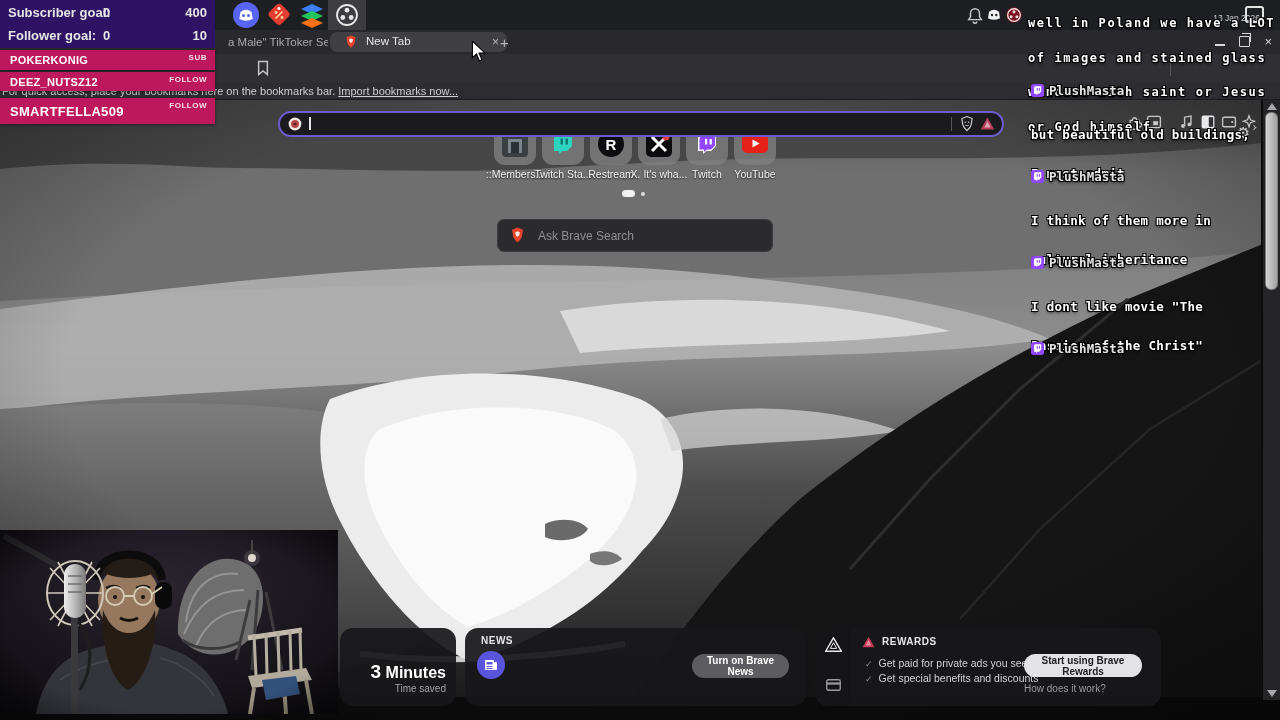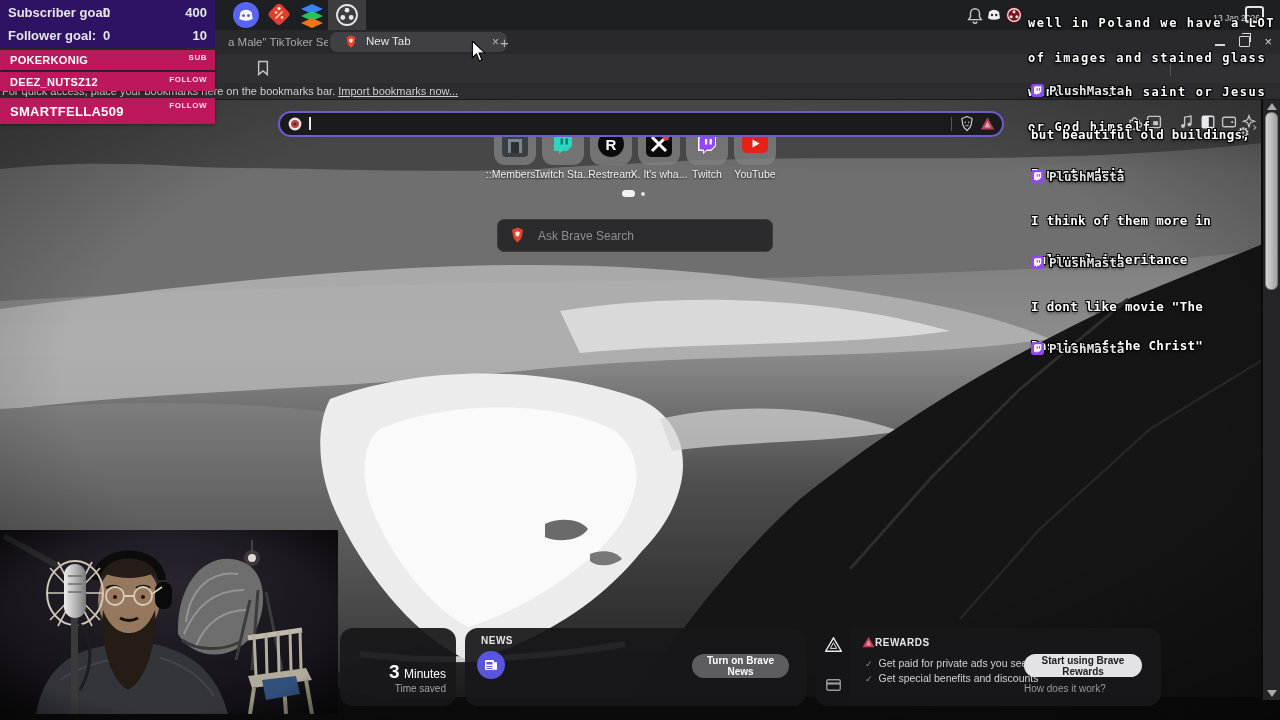--- a/index.html
+++ b/index.html
@@ -49,33 +49,33 @@
   #dot-b{width:4px;height:4px;border-radius:50%;background:#e0e0e0;}
   #searchbox{left:497px;top:120px;width:274px;height:31px;background:rgba(34,34,36,0.88);border:1px solid #3c3c3e;border-radius:7px;display:flex;align-items:center;}
   #searchbox input{background:transparent;border:none;outline:none;color:#e8e8e8;font-size:12px;width:200px;font-family:"Liberation Sans",sans-serif;}
   #searchbox input::placeholder{color:#8f8f92;}
   #wall-gear{right:30px;top:25px;font-size:15px;color:#cfcfcf;}
 
   .card{position:absolute;background:rgba(24,24,27,0.93);border-radius:13px;}
   #stats-card{left:340px;top:529px;width:116px;height:78px;}
   #stats-line{right:10px;top:33px;text-align:right;color:#fff;}
   #stats-value{font-size:19px;font-weight:bold;}
-  #stats-unit{font-size:12px;font-weight:normal;}
+  #stats-unit{font-size:16px;font-weight:bold;}
   #stats-caption{right:10px;top:55px;font-size:10px;color:#a3a3a6;margin-left:8px;}
 
   #news-card{left:465px;top:529px;width:341px;height:78px;}
   .cardheader{font-size:10px;font-weight:bold;letter-spacing:.5px;color:#e6e6e8;}
   #news-icon{left:12px;top:23px;width:28px;height:28px;border-radius:50%;background:#5b55dd;display:flex;align-items:center;justify-content:center;}
   #news-text{left:49px;top:22px;font-size:12.5px;line-height:15px;color:#f2f2f2;}
   #news-btn{left:227px;top:26px;width:97px;height:24px;border-radius:12px;background:#5d5d61;border:none;color:#fff;
             font-size:10px;font-weight:bold;font-family:"Liberation Sans",sans-serif;}
 
   #rewards-card{left:815px;top:529px;width:346px;height:78px;}
   #rewards-rail{left:0;top:0;width:36px;height:78px;background:#151517;border-radius:13px 0 0 13px;}
-  #rewards-head{left:47px;top:8px;display:flex;align-items:center;}
+  #rewards-head{left:47px;top:8px;display:flex;align-items:flex-start;gap:7px;}
   .bullet{left:50px;font-size:10.5px;color:#d2d2d4;}
   .check{color:#8f8f92;margin-right:6px;font-size:9px;}
   #rewards-btn{left:209px;top:26px;width:118px;height:23px;border-radius:12px;background:#e3e3e5;border:none;color:#202023;
                font-size:10px;font-weight:bold;font-family:"Liberation Sans",sans-serif;}
   #rewards-link{left:209px;top:55px;width:118px;text-align:left;font-size:10px;color:#9a9a9d;}
 
   
   #goalpanel{left:0;top:0;width:215px;height:48px;background:#2e1263;z-index:30;}
   .goalrow{left:0;width:215px;height:22px;color:#e5e5e5;font-size:13px;font-weight:bold;text-align:center;}
   .goal-label{left:8px;top:3px;}

